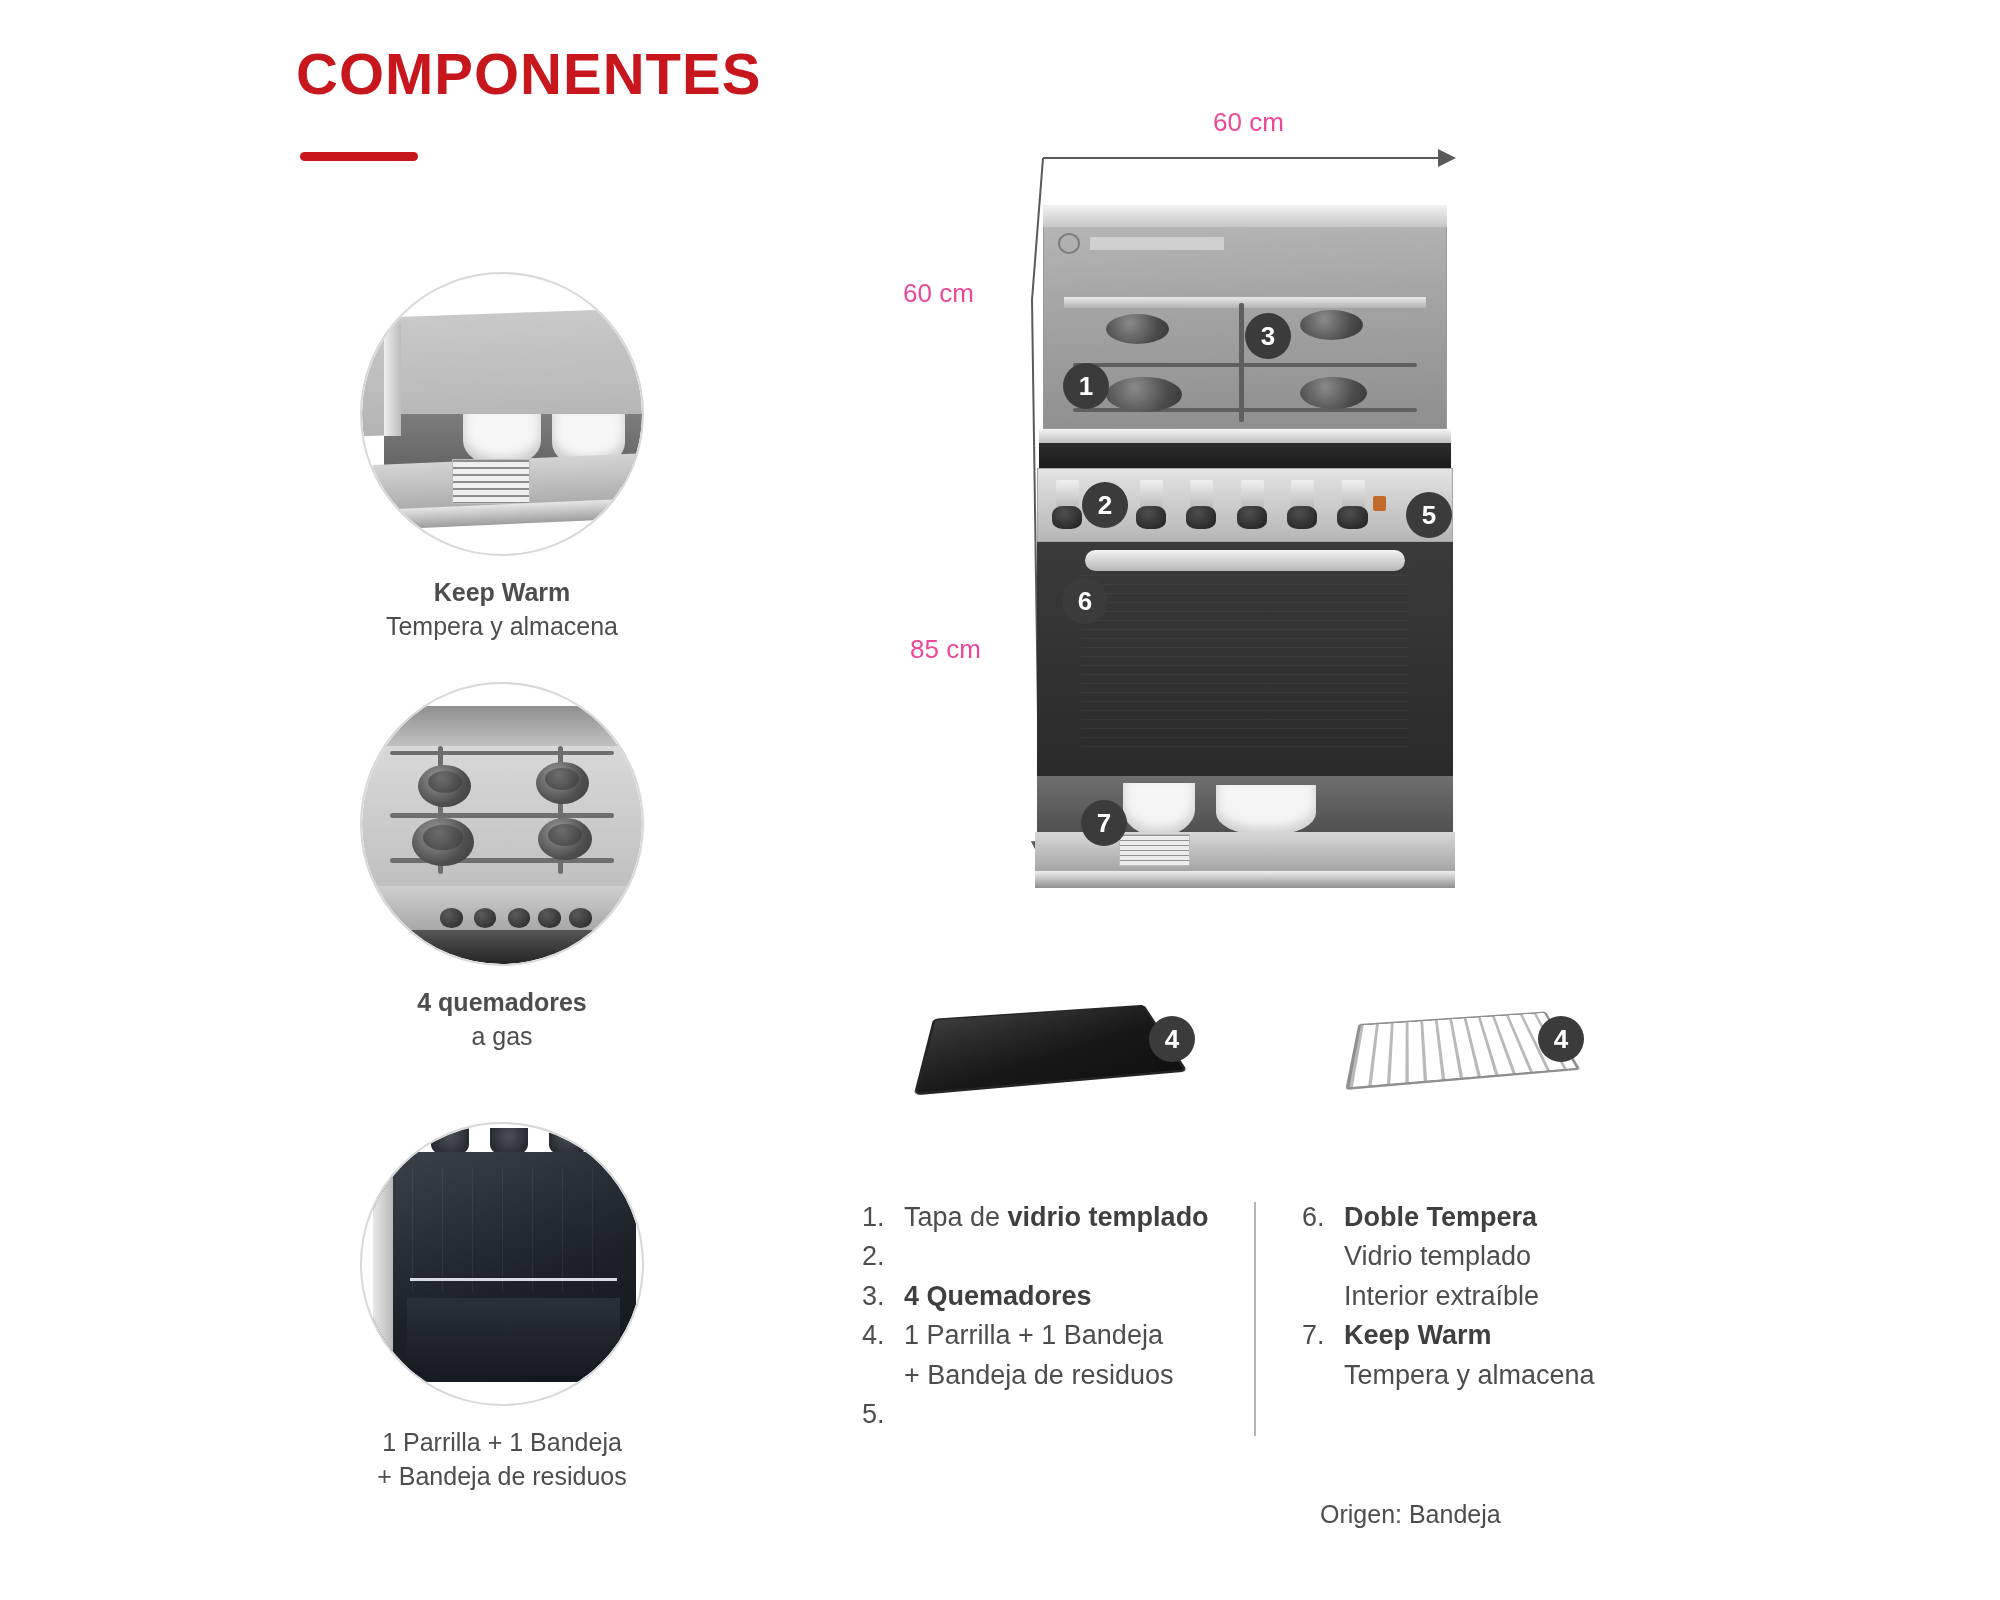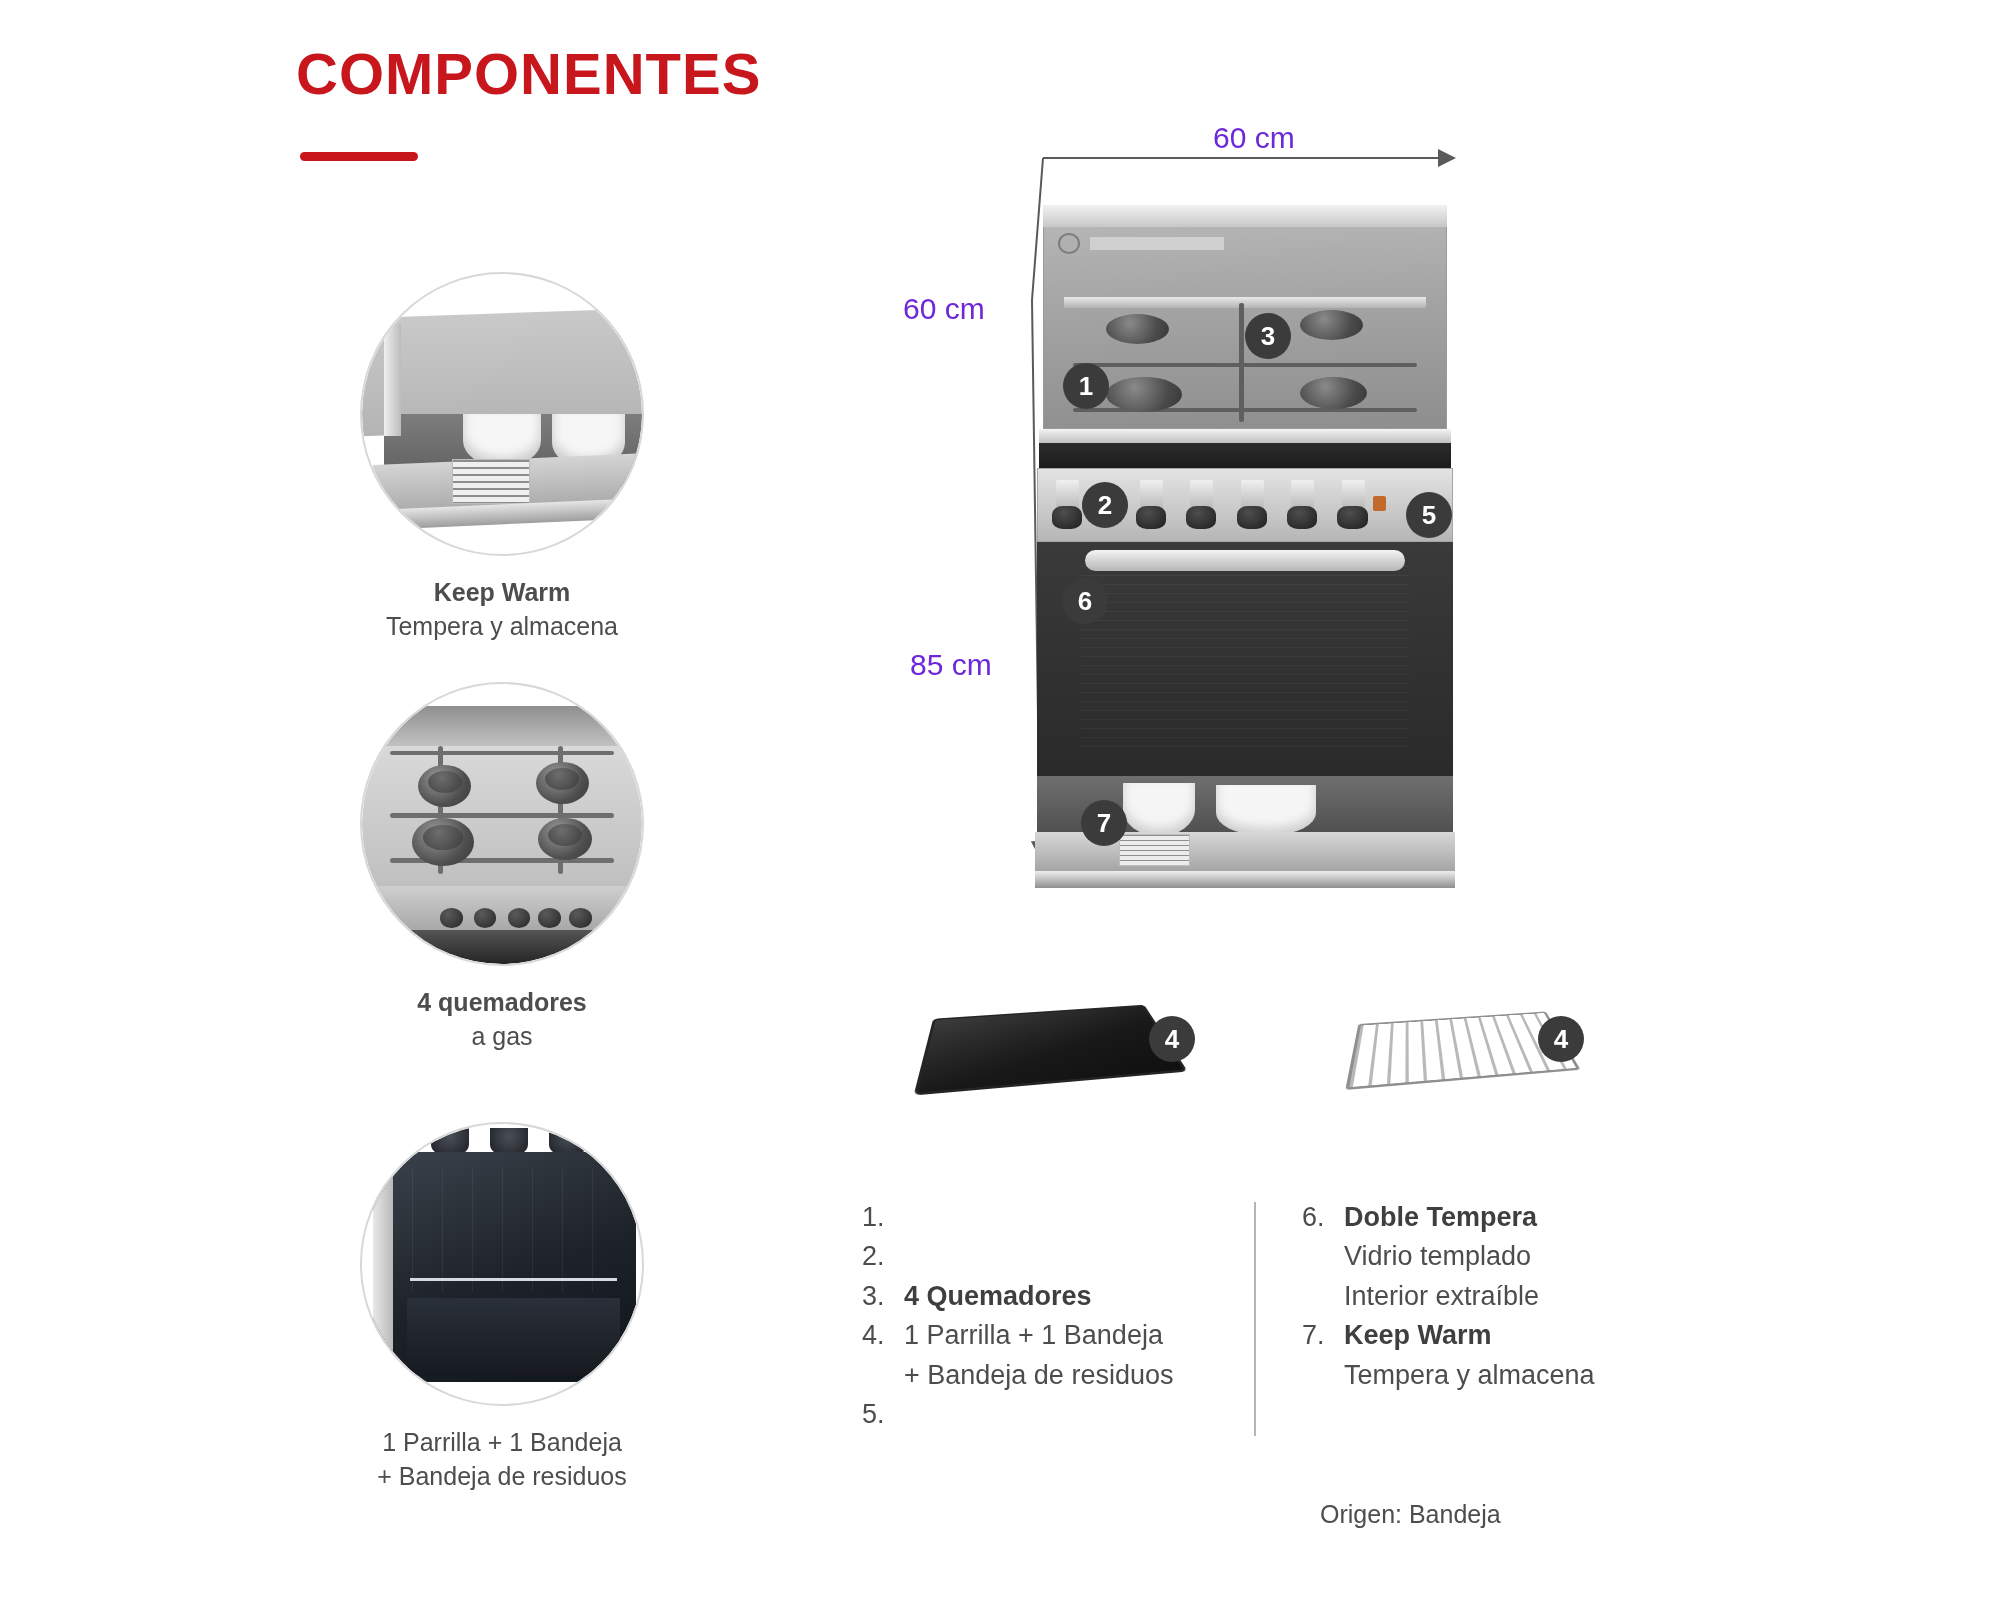--- a/index.html
+++ b/index.html
@@ -99,21 +99,21 @@
             background:#d7dbe0; box-shadow:0 12px 0 -10px #9aa0a8; }
   .ov-floor { position:absolute; left:16%; top:62%; width:76%; height:28%;
             background:linear-gradient(180deg,#2a3039,#161a20); }
   .ov-knobrow { position:absolute; left:22%; top:0%; width:62%; height:14%; }
   .ov-knob { position:absolute; top:10%; width:22%; height:72%;
             background:radial-gradient(ellipse at 50% 30%,#4a4f57,#1a1d22); border-radius:0 0 42% 42%; }
   .ov-edge { position:absolute; left:4%; top:10%; width:7%; height:82%;
             background:linear-gradient(90deg,#e8e8e8,#b9b9b9); }
 
   
-  .dim-label { position: absolute; font-size: 30px; color: #6d28d9; white-space: nowrap; margin-top: 14px; }
+  .dim-label { position: absolute; font-size: 26px; color: #ec4899; white-space: nowrap; }
   #dim-width-label  { left: 1213px; top: 107px; }
   #dim-depth-label  { left: 903px;  top: 278px; }
   #dim-height-label { left: 910px;  top: 634px; }
   #dim-svg { position:absolute; left:0; top:0; width:2000px; height:1600px; pointer-events:none; }
 
   
   #stove { position:absolute; left:1035px; top:205px; width:420px; height:700px; }
 
   .sv-lid-glass { position:absolute; left:2%; top:0; width:96%; height:32%;
         background:linear-gradient(178deg,#b9b9b9 0%,#a6a6a6 40%,#8e8e8e 100%);
@@ -353,20 +353,21 @@
 <div class="badge" id="badge-4b">4</div>
 <div class="badge" id="badge-5">5</div>
 <div class="badge" id="badge-6">6</div>
 <div class="badge" id="badge-7">7</div>
 
 <div id="legend">
   <div id="legend-left">
 
     <div class="legend-item">
       <span class="legend-num">1.</span>
+      <span class="legend-text"><span>Tapa de </span><b>vidrio templado</b></span>
     </div>
 
     <div class="legend-item">
       <span class="legend-num">2.</span>
     </div>
 
     <div class="legend-item">
       <span class="legend-num">3.</span>
       <span class="legend-text"><b>4 Quemadores</b></span>
     </div>

